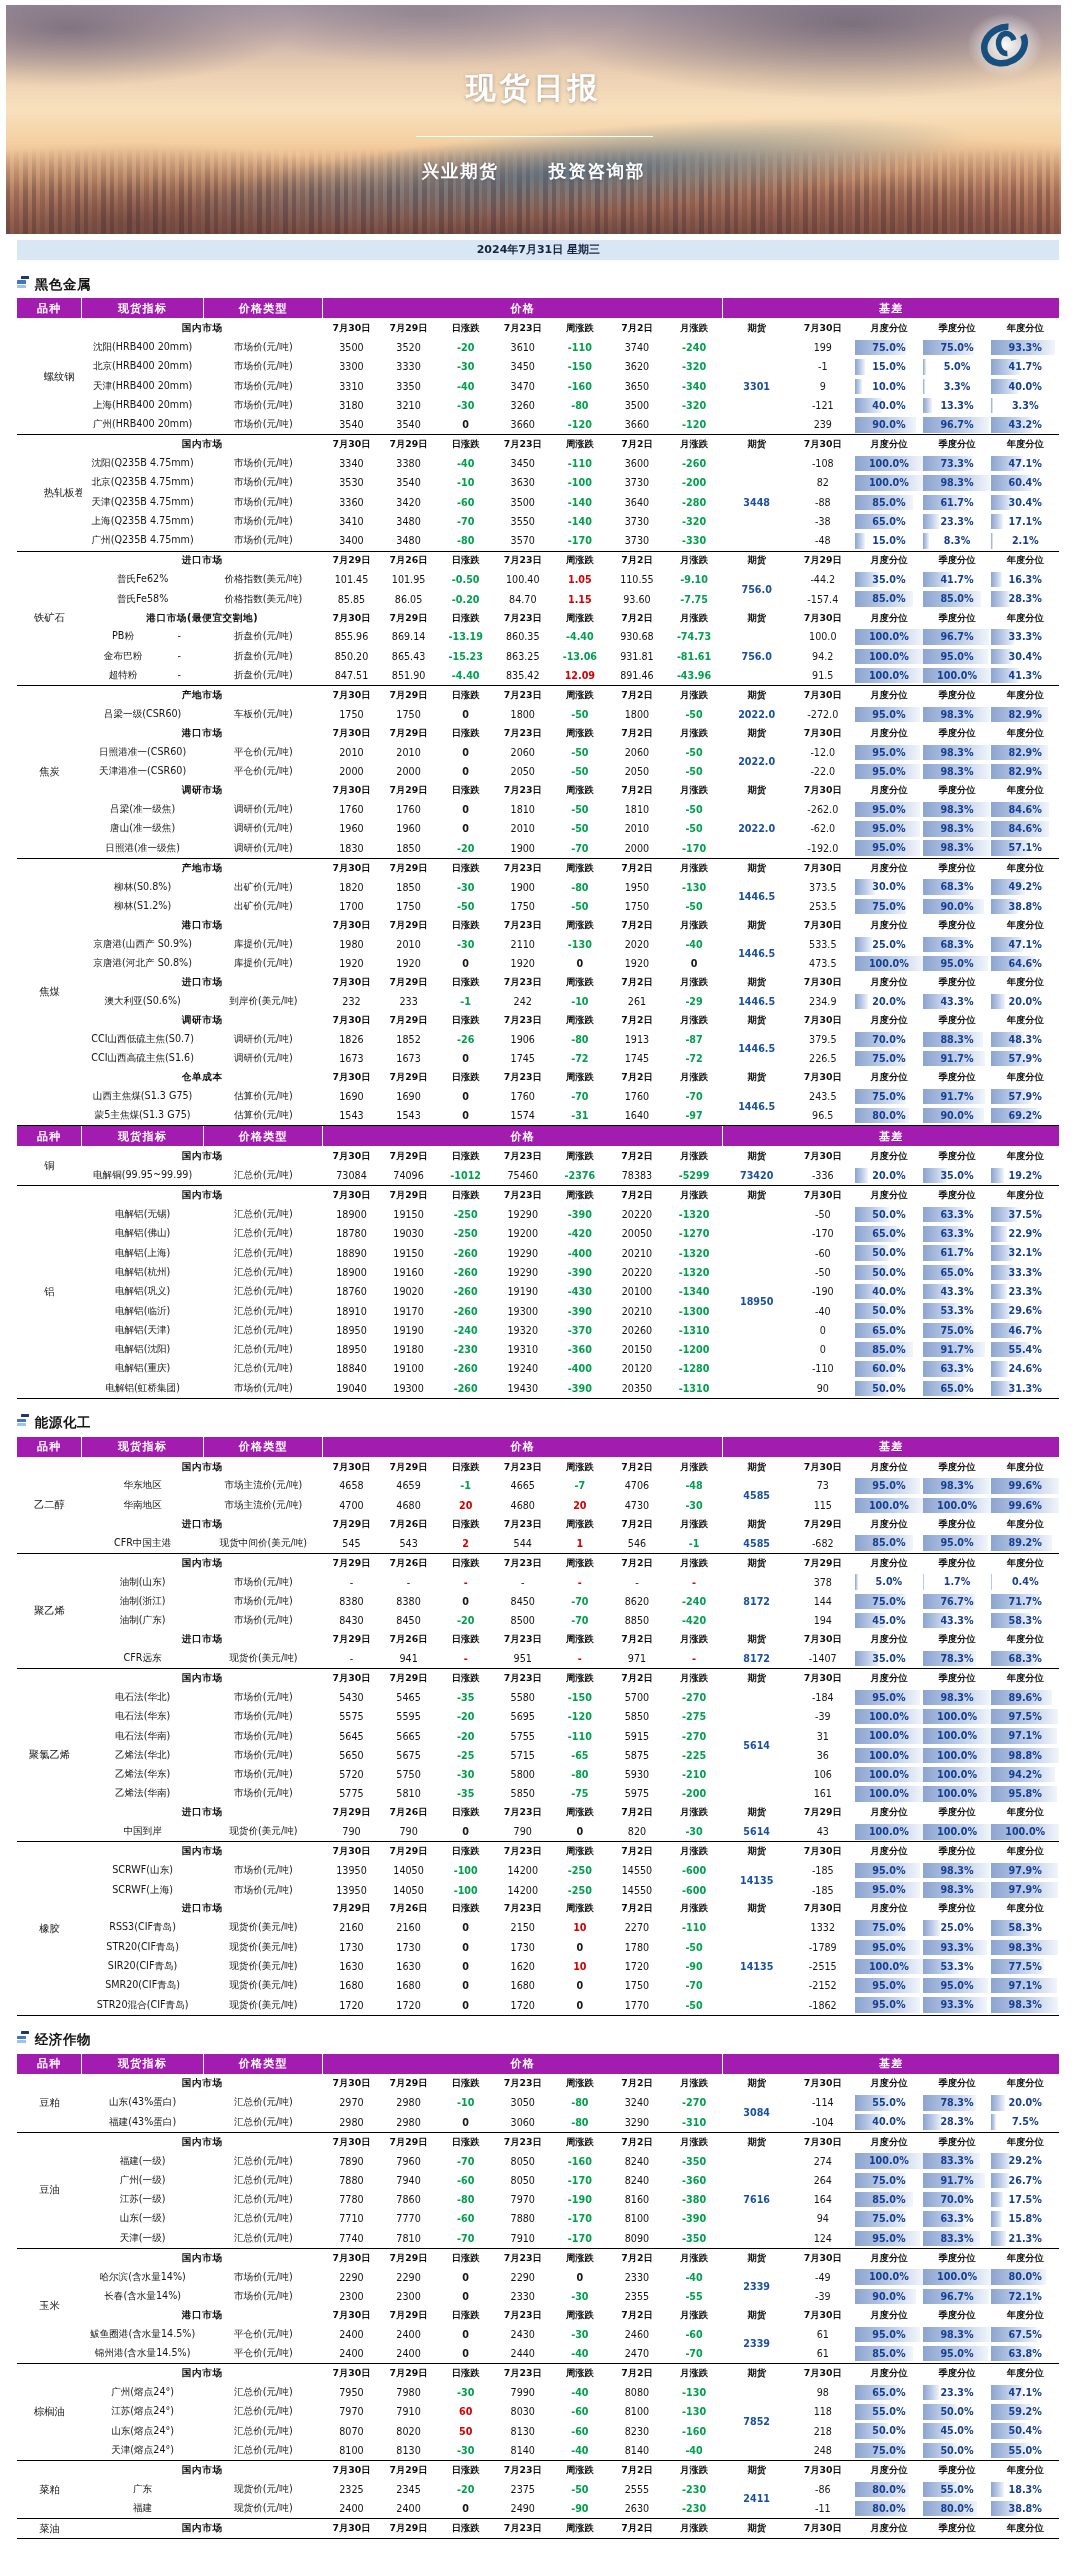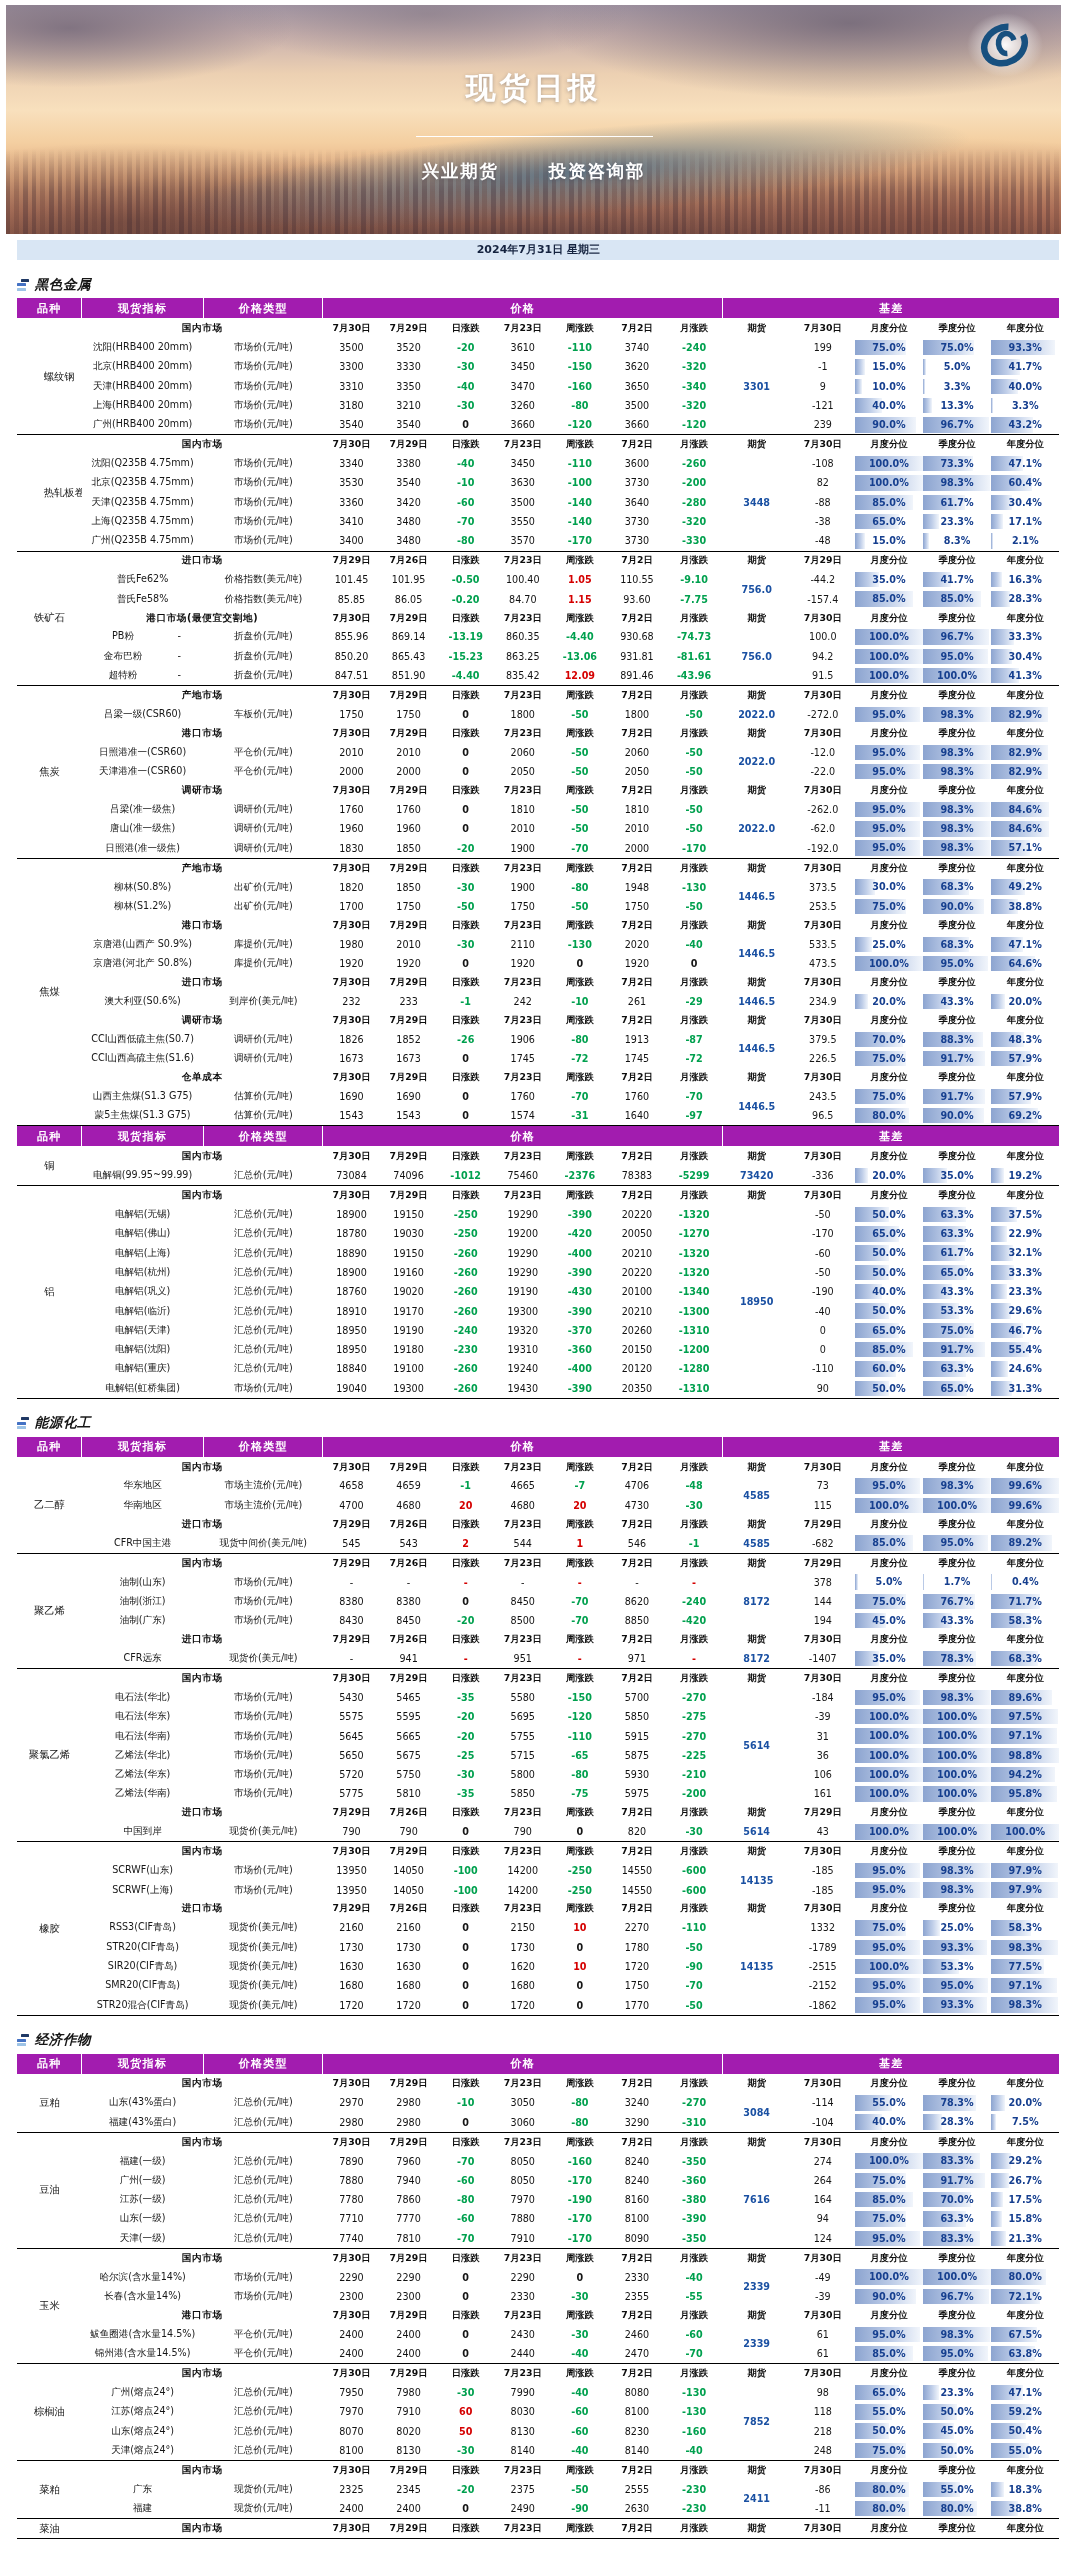--- a/index.html
+++ b/index.html
@@ -23,21 +23,21 @@
   .b-title{position:absolute;left:0;right:0;top:63px;text-align:center;color:#fff;font-size:30px;font-weight:bold;letter-spacing:3.9px;z-index:3;text-shadow:0 0.6px 3.9px rgba(40,40,60,.35);}
   .b-line{position:absolute;left:50%;top:131px;width:237px;margin-left:-118px;border-top:1.3px solid #fff;z-index:3;}
   .b-orgs{position:absolute;left:0;right:0;top:154px;display:flex;justify-content:center;gap:50px;color:#fff;font-size:17.4px;font-weight:bold;letter-spacing:1.9px;z-index:3;text-shadow:0 0.6px 3.2px rgba(40,40,60,.3);}
   .logo{position:absolute;right:18px;top:7.7px;width:76px;height:64px;z-index:4;display:flex;align-items:center;justify-content:center;
     background:radial-gradient(closest-side, rgba(255,255,255,.95), rgba(255,255,255,0));}
 
   
   .datebar{margin:6.4px 17.4px 0 17.4px;width:1042px;height:20px;line-height:20px;background:#D9E6F4;text-align:center;font-size:11px;font-weight:bold;color:#15233f;}
 
   
-  .sec-head{display:flex;align-items:center;gap:5.8px;margin:15.4px 0 4.5px 17.4px;font-style:italic;}
+  .sec-head{display:flex;align-items:flex-start;gap:5.8px;margin:15.4px 0 4.5px 17.4px;}
   .sec-icon{display:inline-flex;flex-direction:column;gap:1.3px;}
   .sec-icon i{display:block;width:8.4px;height:3.2px;border-radius:0.6px;}
   .sec-icon .b1{background:#1F3864;margin-left:3.2px;}
   .sec-icon .b2{background:#4472C4;}
   .sec-icon .b3{background:#9DC3E6;margin-right:1.9px;}
   .sec-title{font-size:13.5px;font-weight:bold;color:#161616;letter-spacing:0.6px;}
 
   
   table.rep{border-collapse:collapse;table-layout:fixed;width:1042px;margin-left:17.4px;border-bottom:1.9px solid #000;}
   table.rep td{padding:0;text-align:center;vertical-align:middle;white-space:nowrap;overflow:hidden;background:#fff;}
@@ -699,21 +699,21 @@
           <td class="sub">年度分位</td>
         </tr>
         <tr class="dr">
           <td class="ind">柳林(S0.8%)</td>
           <td class="typ">出矿价(元/吨)</td>
           <td class="pv">1820</td>
           <td class="pv">1850</td>
           <td class="ch neg">-30</td>
           <td class="pv">1900</td>
           <td class="ch neg">-80</td>
-          <td class="pv">1948</td>
+          <td class="pv">1950</td>
           <td class="ch neg">-130</td>
           <td class="fut" rowspan="2">1446.5</td>
           <td class="bas">373.5</td>
           <td class="pct">
             <div class="pwrap"><div class="pbar" style="width:30%"></div><span>30.0%</span></div>
           </td>
           <td class="pct">
             <div class="pwrap"><div class="pbar" style="width:68.3%"></div><span>68.3%</span></div>
           </td>
           <td class="pct">

